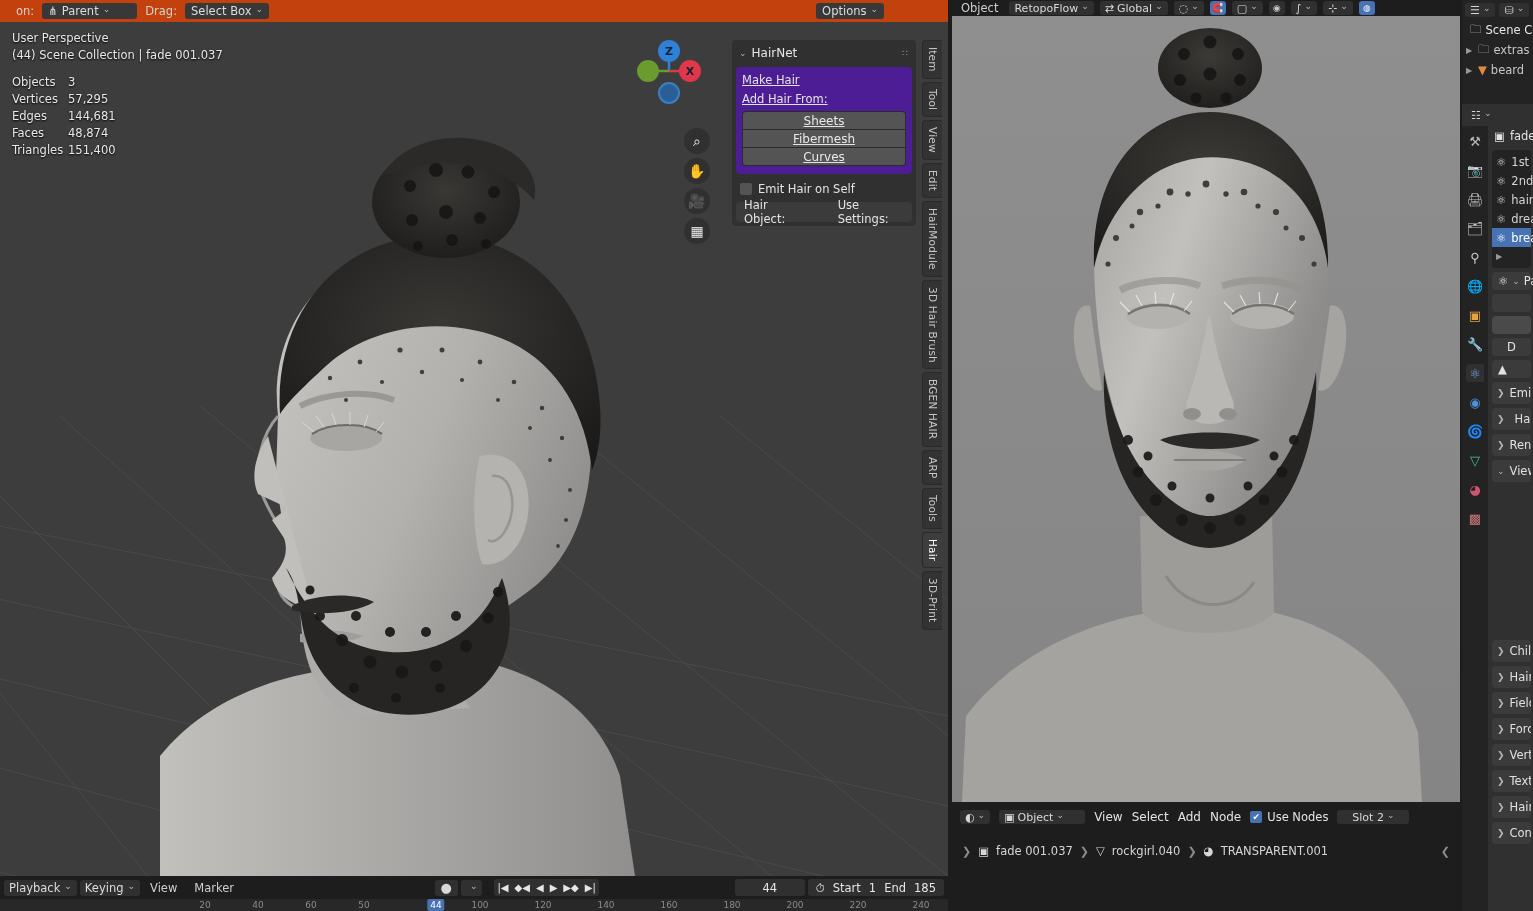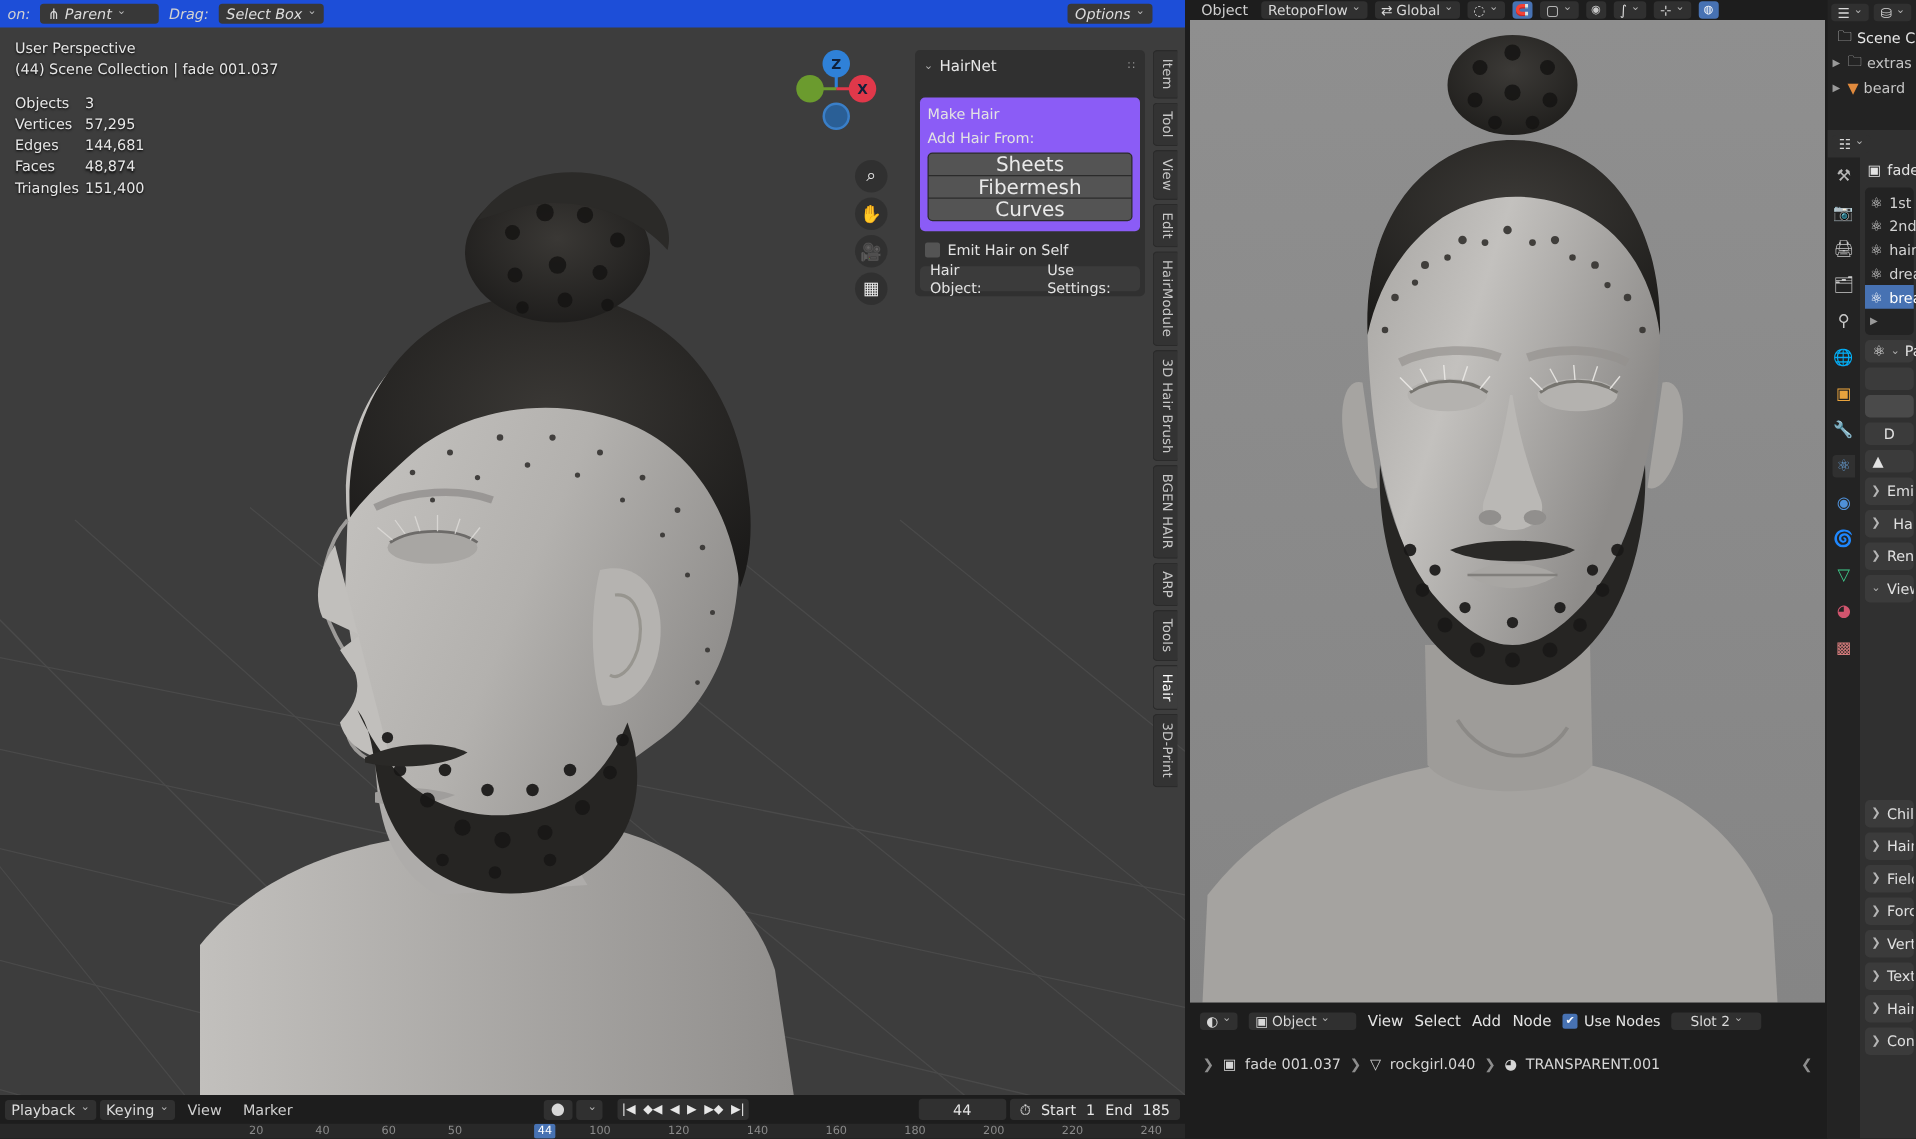--- a/index.html
+++ b/index.html
@@ -18,21 +18,21 @@
   .chev::after { content:"⌄"; font-size:9px; opacity:.8; position:relative; top:-2px; }
   .icobox { width:16px; height:14px; background:#303030; border-radius:3px;
             display:flex; align-items:center; justify-content:center; font-size:9px; color:#c9c9c9; }
   .icobox.on { background:#4772b3; color:#fff; }
 
   
   #viewport-left { left:0; top:16px; width:948px; height:860px;
      background:#3d3d3d; overflow:hidden; }
   #viewport-left .grid { position:absolute; inset:0; }
   #toolsettings-left { position:absolute; left:0; top:0; width:948px; height:22px;
-     background:#1d4ed8; display:flex; align-items:center; gap:8px; padding:0 6px;font-style:italic; }
+     background:#c2410c; display:flex; align-items:center; gap:8px; padding:0 16px; }
   .ts-pill { background:#383838; border-radius:3px; height:16px; display:flex; align-items:center;
        padding:0 6px; gap:4px; font-size:11.5px; color:#dcdcdc; }
   .ts-label { font-size:11.5px; color:#d2d2d2; }
 
   
   #stats-overlay { position:absolute; left:12px; top:30px; font-size:11.5px;
      color:#e8e8e8; text-shadow:0 1px 2px #000; line-height:17px; }
   #stats-overlay .row { display:flex; }
   #stats-overlay .k { width:56px; }
 
@@ -43,25 +43,25 @@
      font-weight:bold; color:#10203a; }
   .navbtn { position:absolute; width:26px; height:26px; border-radius:50%;
      background:#2d2d2dcc; display:flex; align-items:center; justify-content:center;
      color:#e9e9e9; font-size:14px; }
 
   
   #npanel { position:absolute; left:732px; top:40px; width:184px; background:#303030;
      border-radius:4px; padding:4px; }
   #npanel .phdr { display:flex; align-items:center; gap:5px; height:18px;
      font-size:12px; color:#e6e6e6; padding:0 3px; }
-  .box { background:#8b5cf6; border-radius:4px; padding:6px 6px 8px 6px; margin-top:16px; }
+  .box { background:#4c1d95; border-radius:4px; padding:6px 6px 8px 6px; margin-top:5px;text-decoration:underline; }
   .box .t { font-size:11.5px; color:#e3e3e3; margin-bottom:5px; }
   .btnrow { background:#2b2b2b; border-radius:4px; padding:1px; }
   .btn { background:#545454; height:17px; display:flex; align-items:center;
-     justify-content:center; font-size:16px; color:#e9e9e9; margin-bottom:1px; }
+     justify-content:center; font-size:12px; color:#e9e9e9; margin-bottom:1px; }
   .btn:first-child { border-radius:3px 3px 0 0; }
   .btn:last-child { border-radius:0 0 3px 3px; margin-bottom:0; }
   .chk { display:flex; align-items:center; gap:6px; margin:8px 2px 6px 4px; font-size:11.5px; }
   .chkbox { width:12px; height:12px; background:#545454; border-radius:2px; }
   .dualrow { background:#3b3b3b; border-radius:4px; height:20px; display:flex;
      align-items:center; font-size:11.5px; padding:0 8px; gap:34px; }
 
   
   #vtabs { position:absolute; left:922px; top:40px; width:22px; }
   .vtab { width:20px; background:#333; border:1px solid #2a2a2a; border-right:none;
@@ -319,21 +319,21 @@
   <span class="ts-label">on:</span>
   <div class="ts-pill chev" style="min-width:95px;">
     <span>⋔</span>
     <span>Parent</span>
   </div>
   <span class="ts-label">Drag:</span>
   <div class="ts-pill chev">
     <span>Select Box</span>
   </div>
   <div style="flex:1"></div>
-  <div class="ts-pill chev" style="margin-right:20px;text-align:right;">
+  <div class="ts-pill chev" style="margin-right:48px;text-align:right;">
     <span>Options</span>
   </div>
 </div>
 
 <div id="stats-overlay">
   <div>User Perspective</div>
   <div>(44) Scene Collection | fade 001.037</div>
   <div style="height:10px"></div>
   <div class="row">
       <span class="k">Objects</span>

